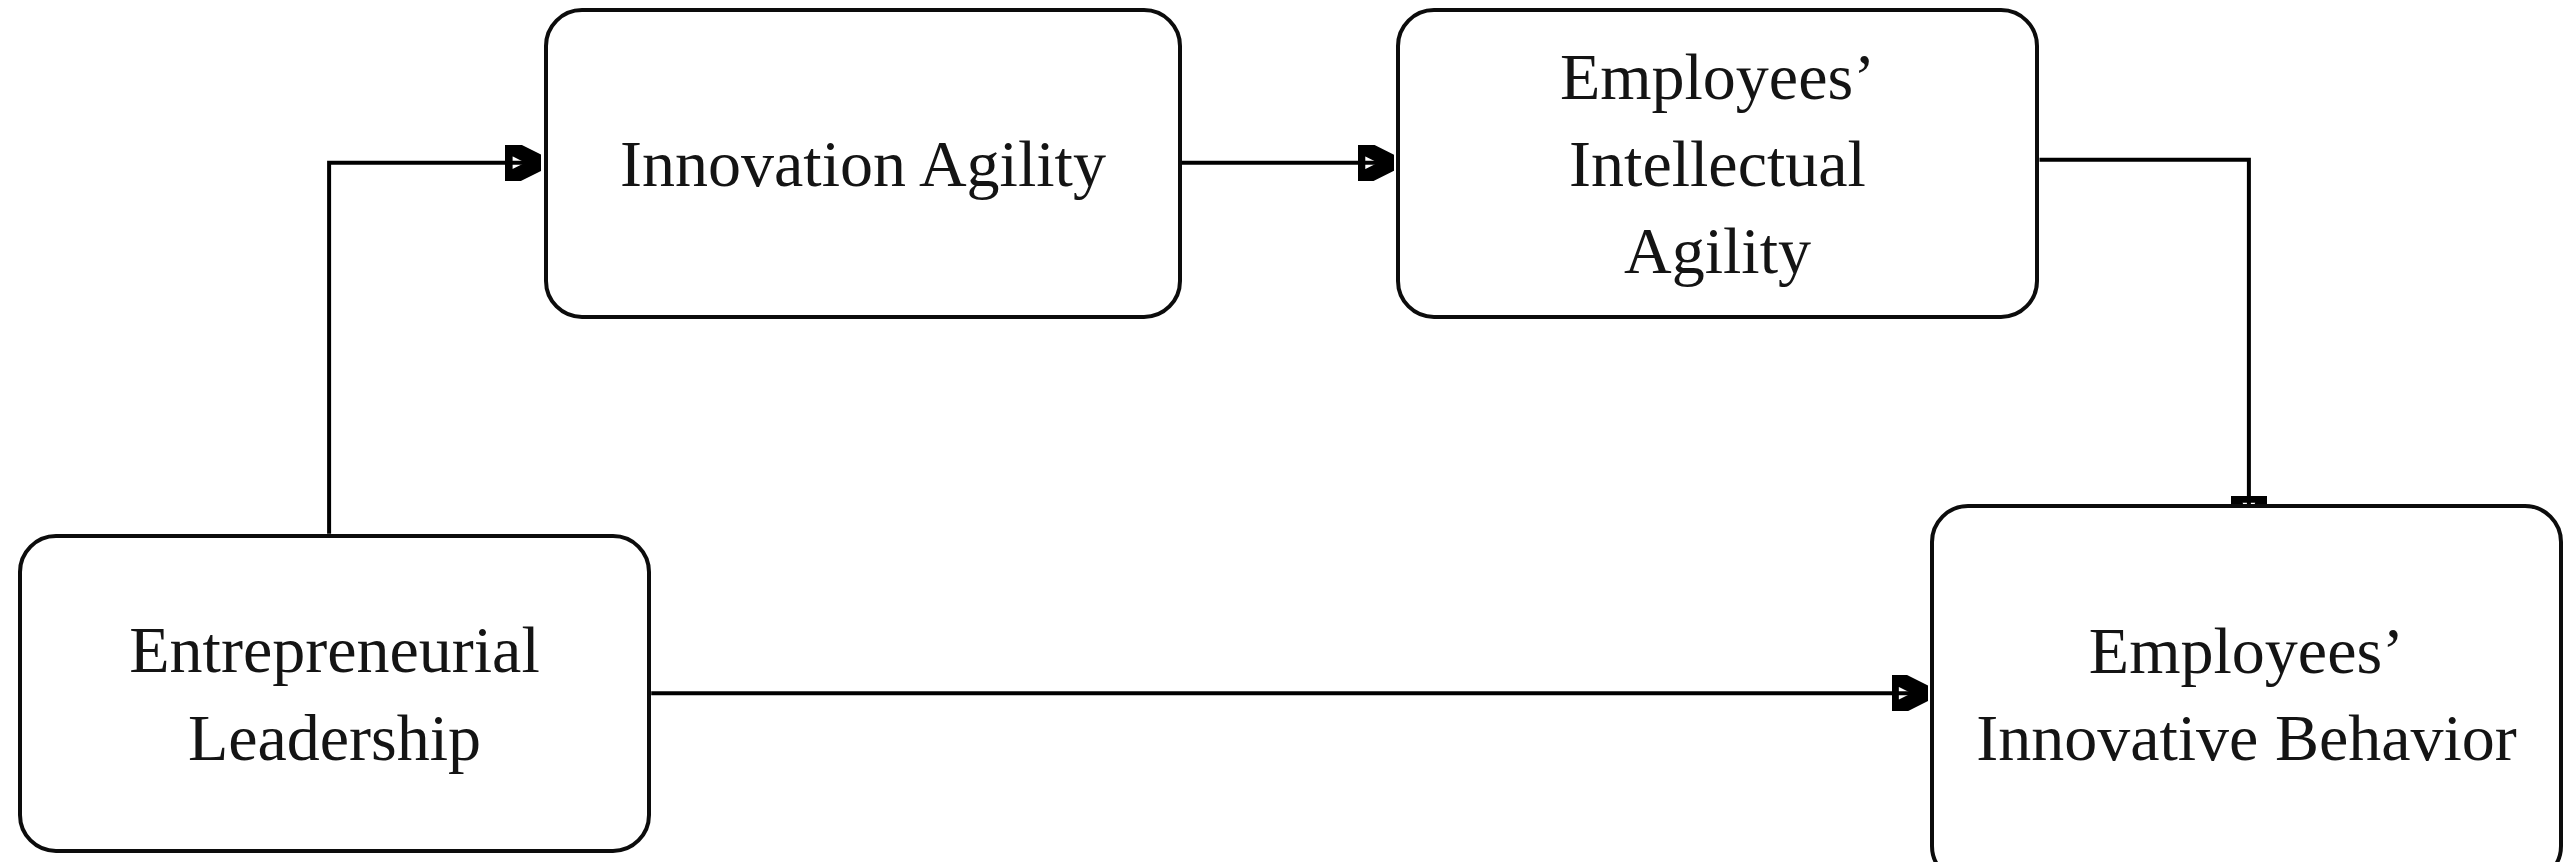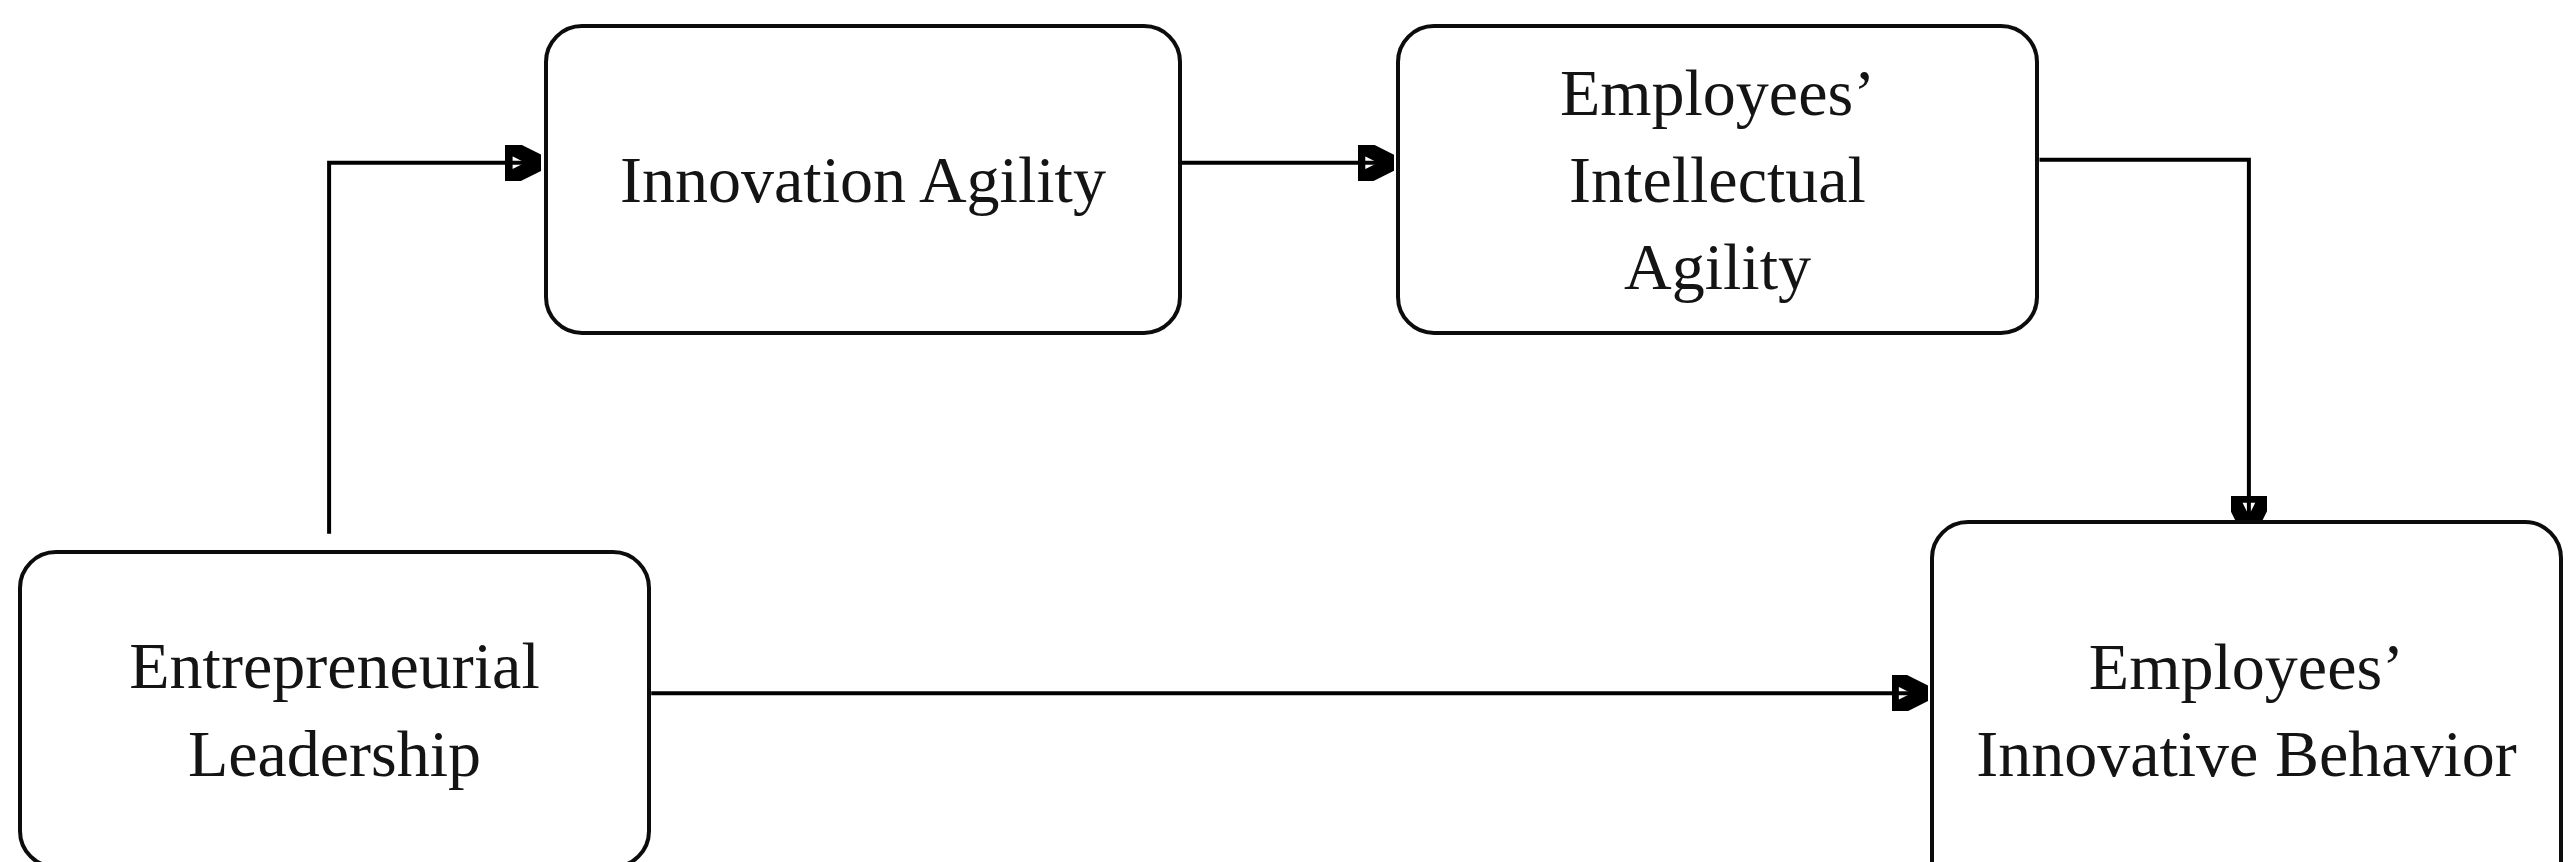--- a/index.html
+++ b/index.html
@@ -36,21 +36,20 @@
     border-radius: 38px;
     display: flex;
     align-items: center;
     justify-content: center;
     text-align: center;
     color: #141414;
     font-size: 66px;
     line-height: 1.32;
     white-space: pre-line;
     padding: 0 24px;
-    margin-top: 16px;
   }
   .node-innovation-climate {
     left: 544px; top: 8px; width: 638px; height: 311px;
   }
   .node-intellectual-agility {
     left: 1396px; top: 8px; width: 643px; height: 311px;
   }
   .node-entrepreneurial-leadership {
     left: 18px; top: 534px; width: 633px; height: 319px; align-items: center;
   }

